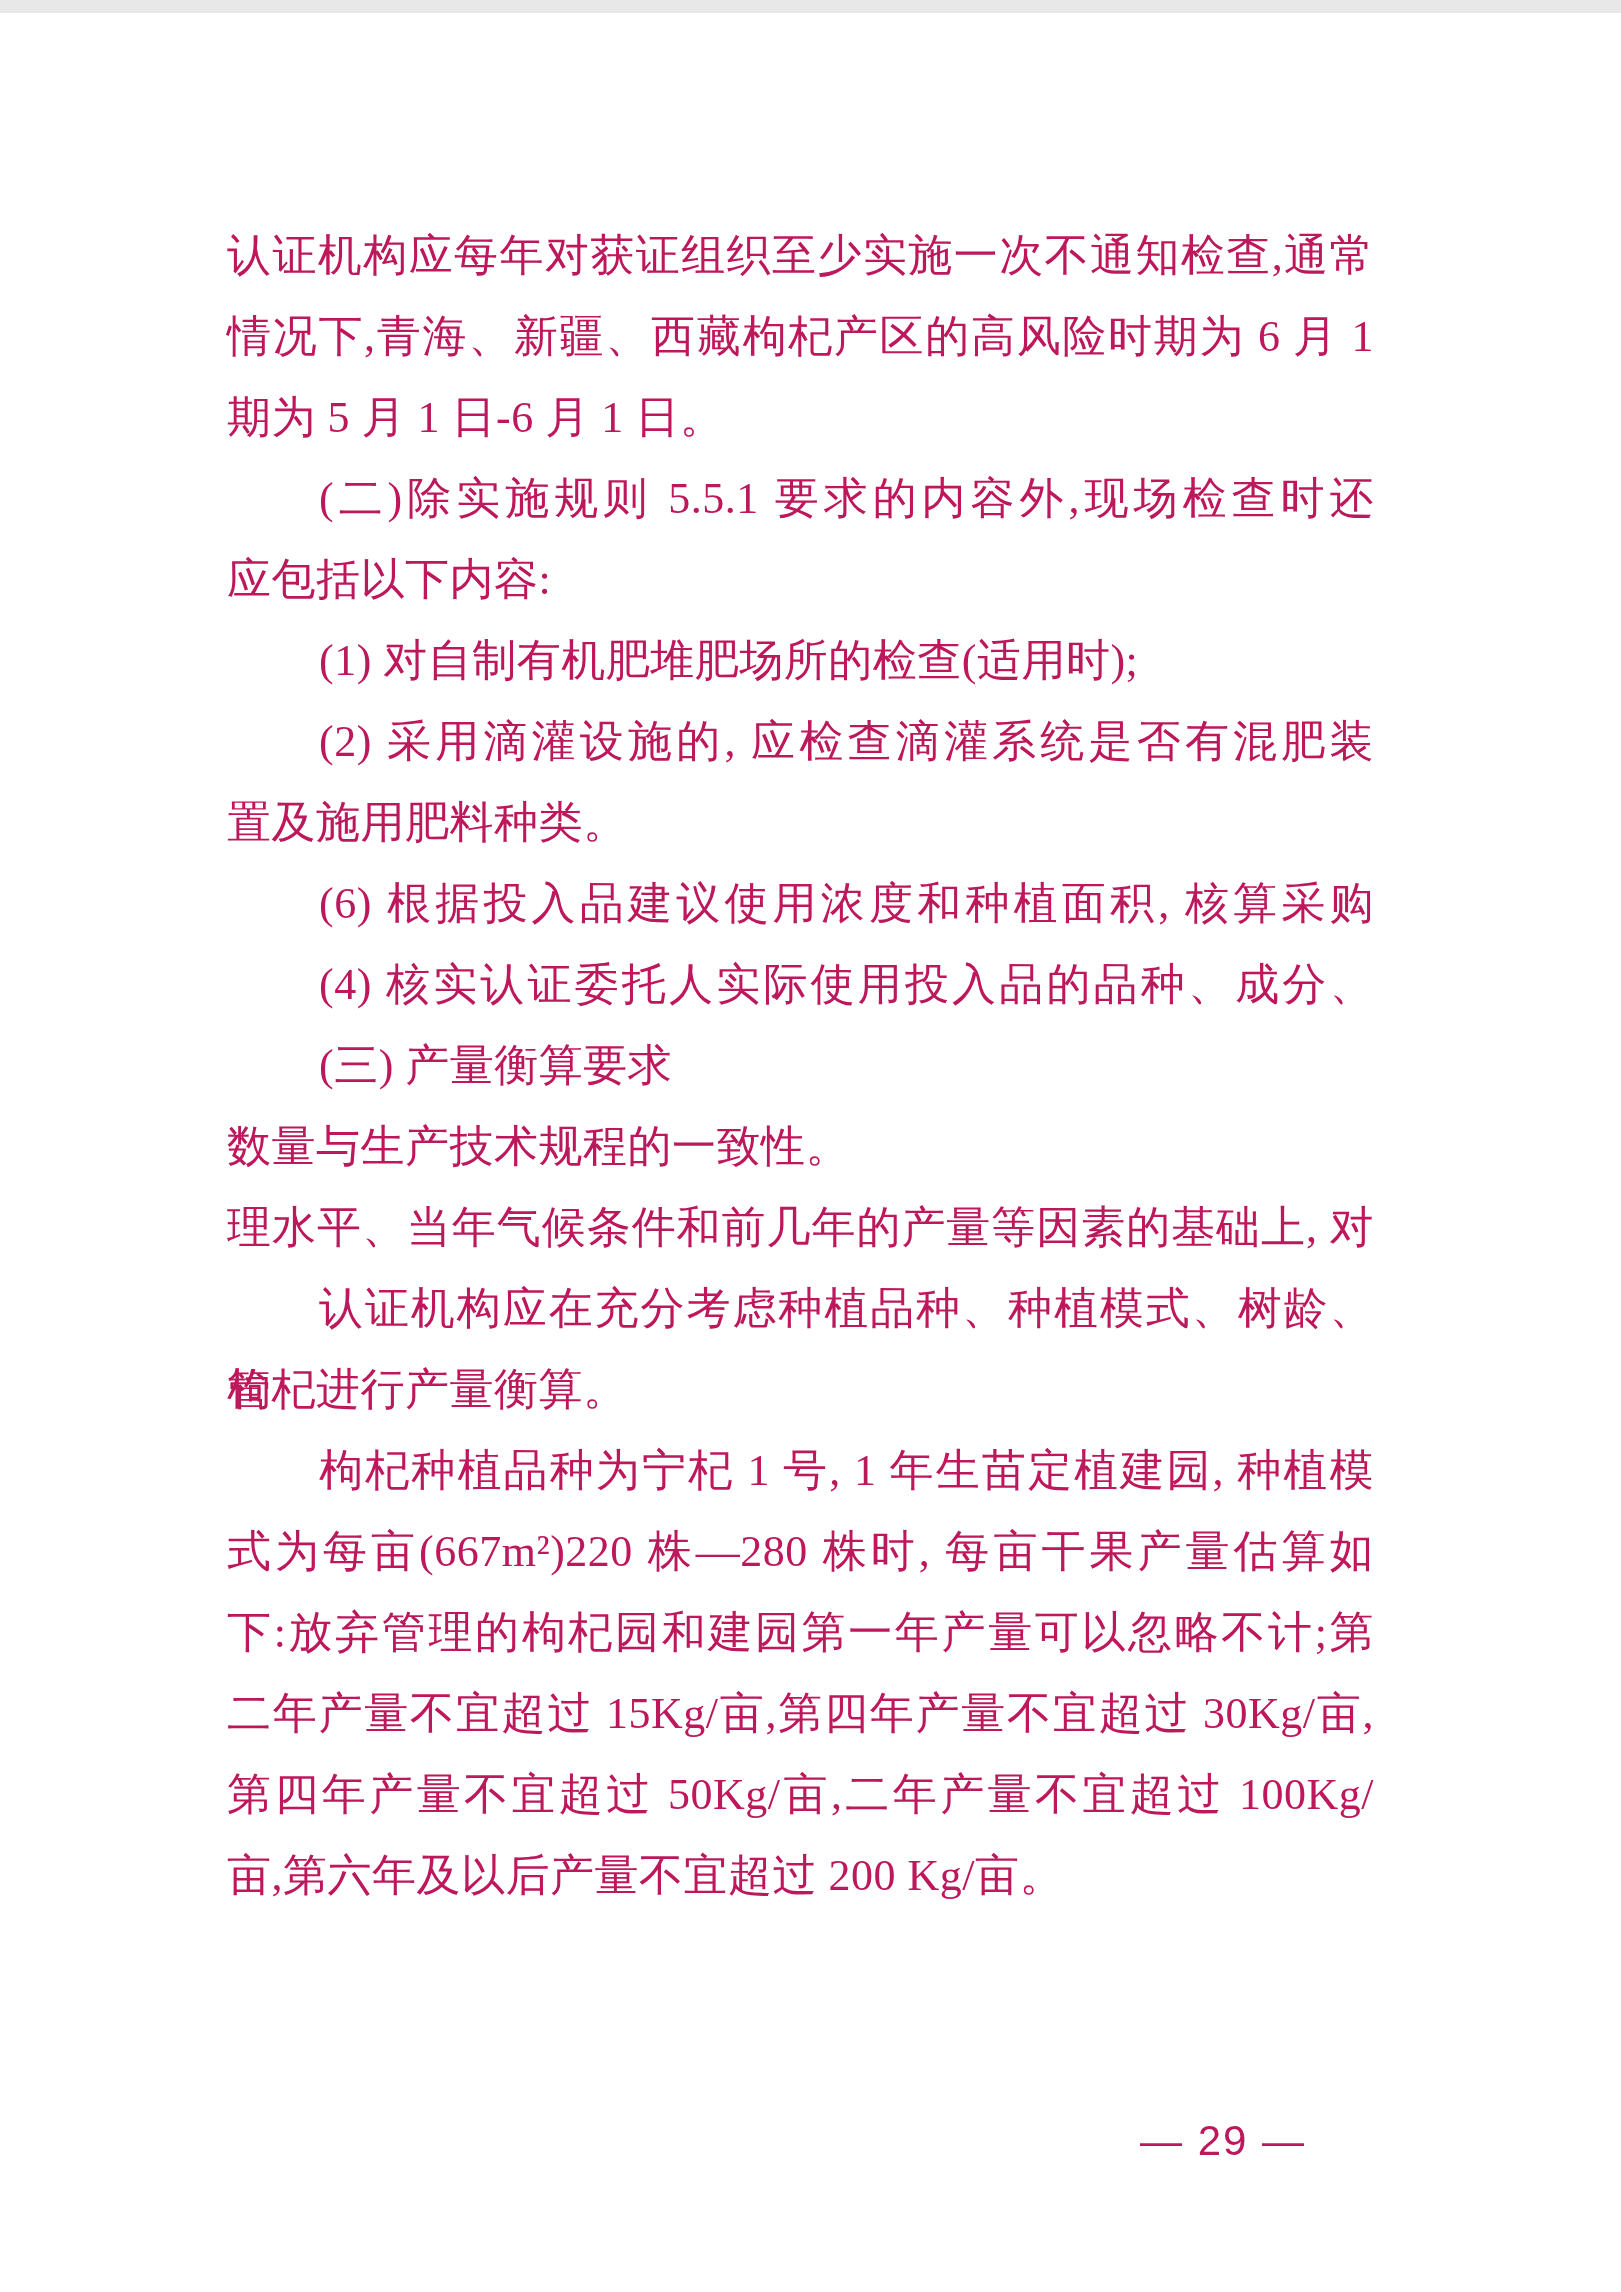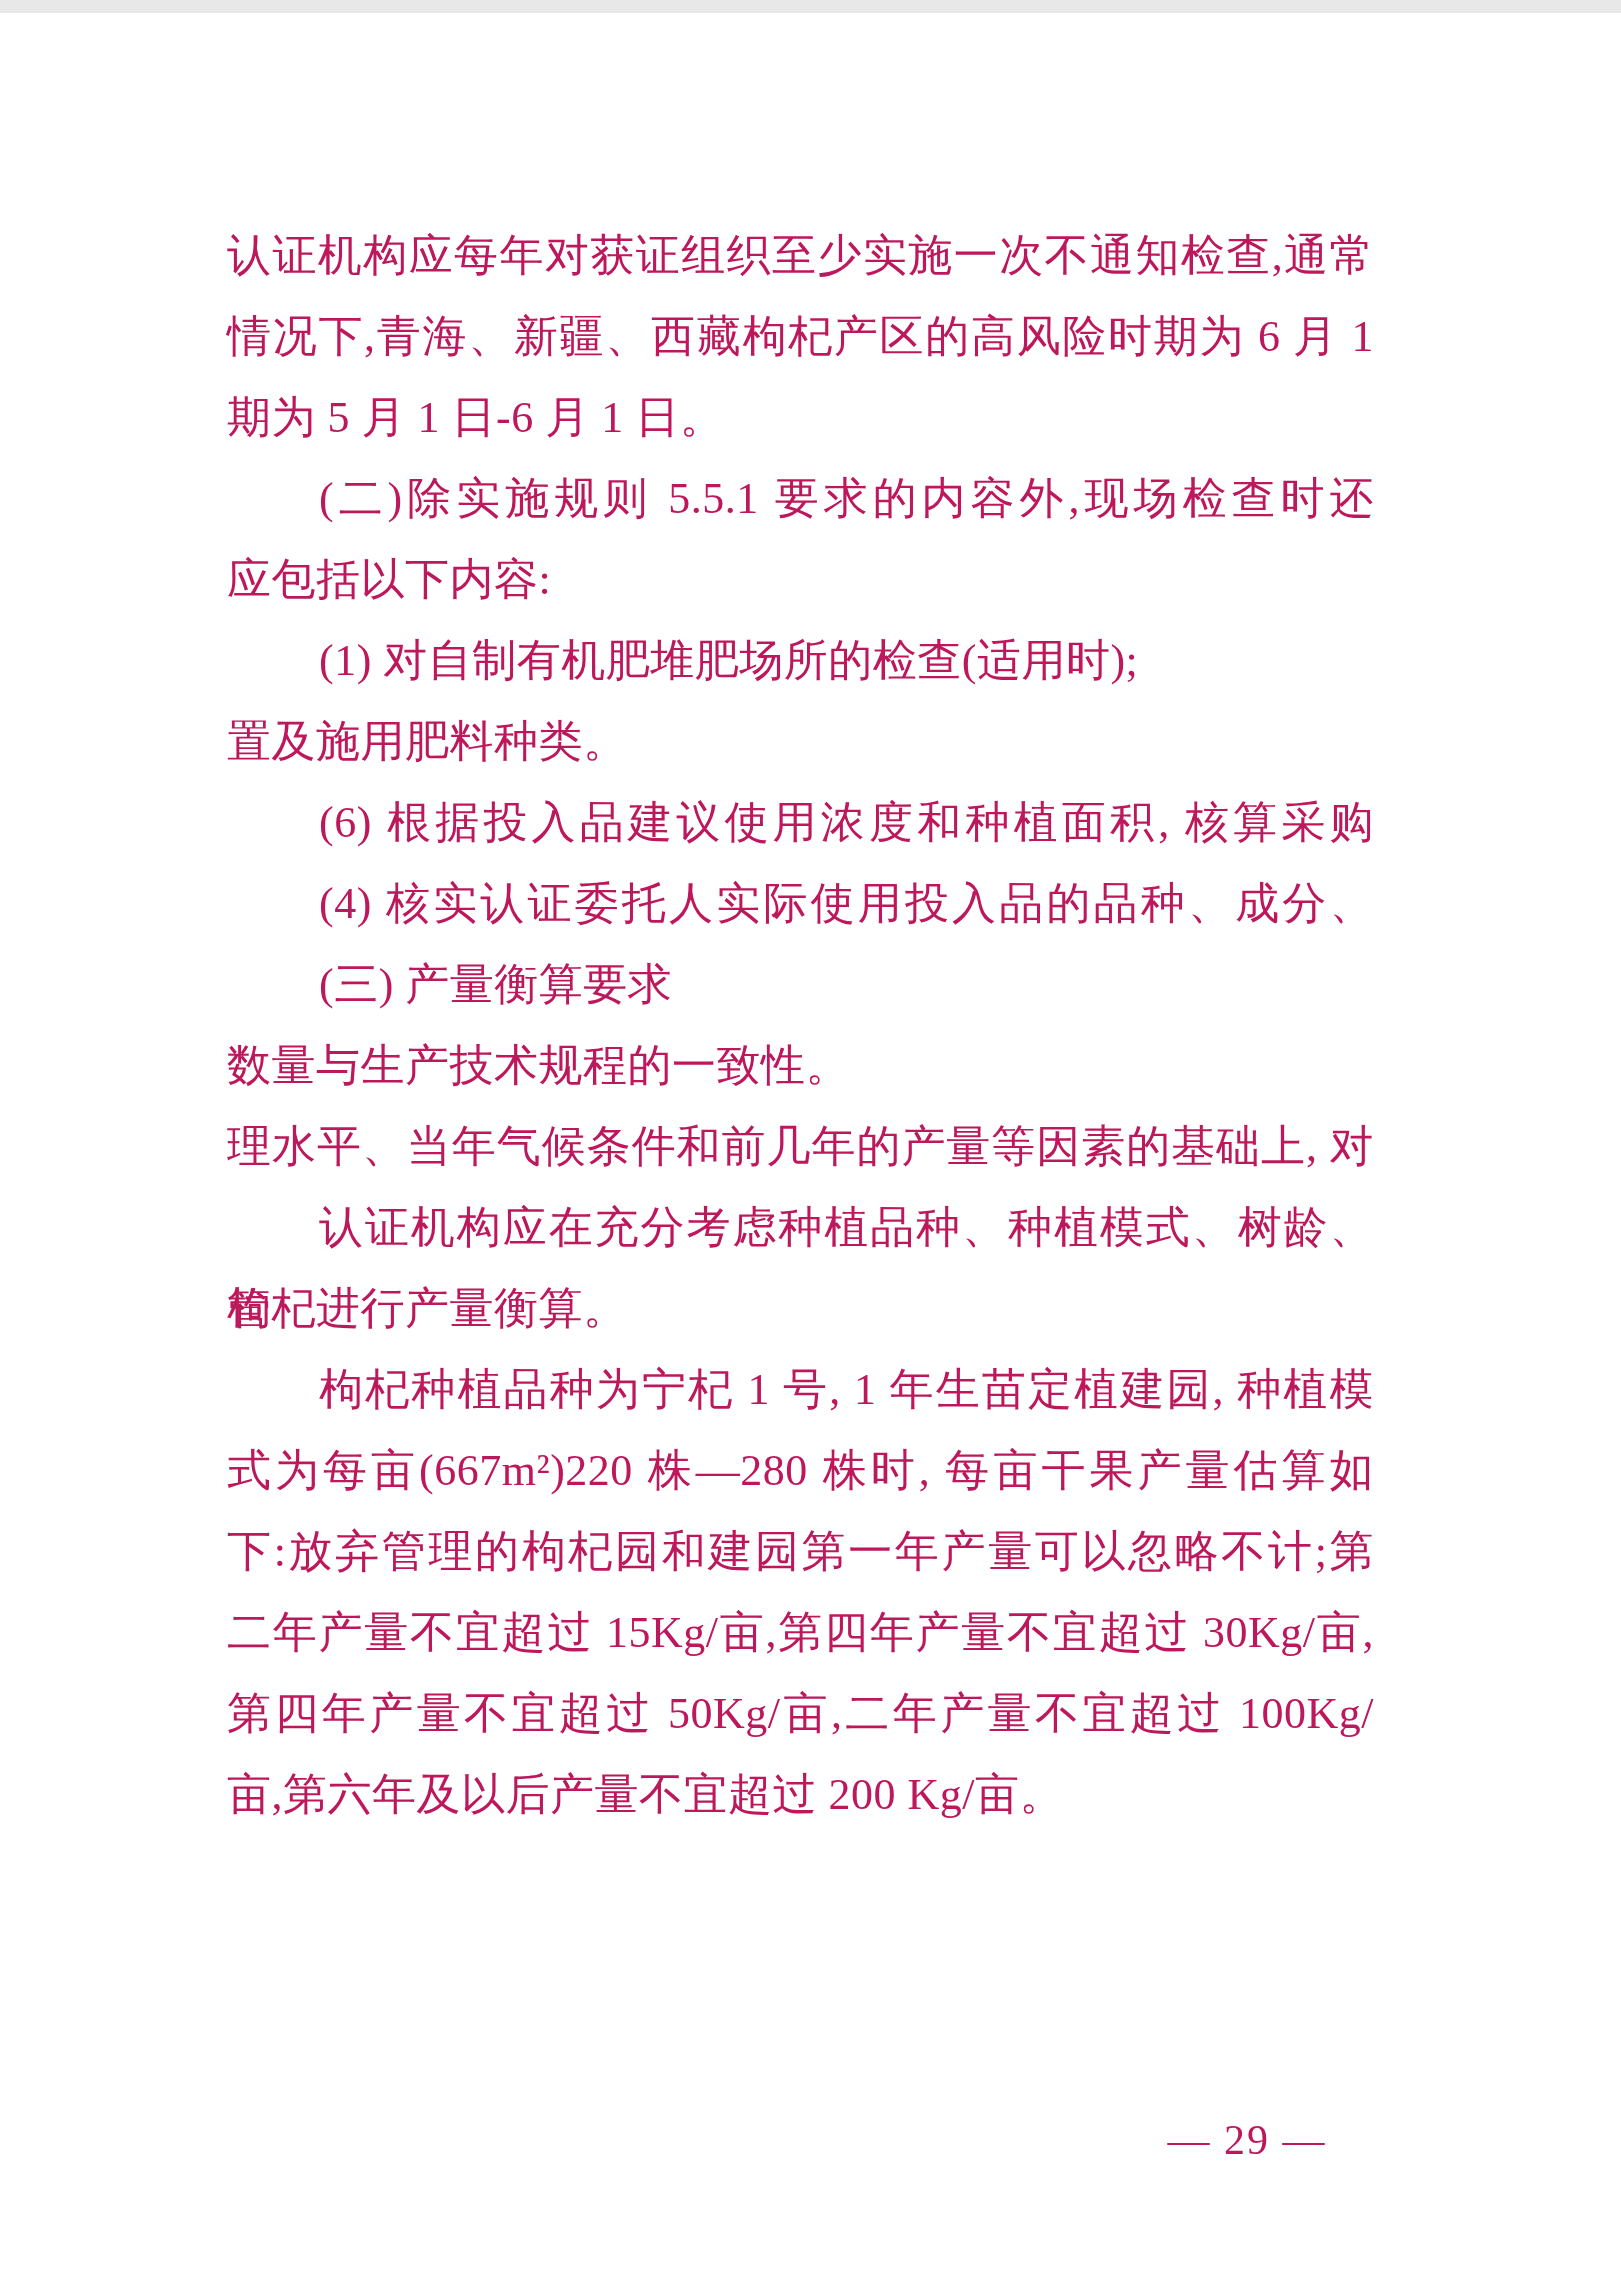--- a/index.html
+++ b/index.html
@@ -37,43 +37,44 @@
     text-align: justify;
     text-align-last: justify;
     text-justify: inter-character;
   }
   
   .line.indent {
     text-indent: 92px;
   }
   .footer {
     position: absolute;
-    left: 1100px;
+    left: 1076px;
     top: 2098px;
     width: 294px;
     height: 59px;
     text-align: center;
     font-size: 42px;
     line-height: 59px;
-    font-family: Liberation Serif, serif;
+    font-family: Liberation Sans, sans-serif;
     letter-spacing: 2px;
   }
 </style>
 </head>
 <body>
 
 <div class="page">
 
   <div class="text-block">
     <div class="line jst">认证机构应每年对获证组织至少实施一次不通知检查,通常</div>
     <div class="line jst">情况下,青海、新疆、西藏枸杞产区的高风险时期为 6 月 1</div>
     <div class="line">期为 5 月 1 日-6 月 1 日。</div>
     <div class="line jst indent">(二)除实施规则 5.5.1 要求的内容外,现场检查时还</div>
     <div class="line">应包括以下内容:</div>
     <div class="line indent">(1) 对自制有机肥堆肥场所的检查(适用时);</div>
+    <div class="line jst indent">(2) 采用滴灌设施的, 应检查滴灌系统是否有混肥装</div>
     <div class="line">置及施用肥料种类。</div>
     <div class="line jst indent">(6) 根据投入品建议使用浓度和种植面积, 核算采购</div>
     <div class="line jst indent">(4) 核实认证委托人实际使用投入品的品种、成分、</div>
     <div class="line indent">(三) 产量衡算要求</div>
     <div class="line">数量与生产技术规程的一致性。</div>
     <div class="line jst">理水平、当年气候条件和前几年的产量等因素的基础上, 对</div>
     <div class="line jst indent">认证机构应在充分考虑种植品种、种植模式、树龄、管</div>
     <div class="line">枸杞进行产量衡算。</div>
     <div class="line jst indent">枸杞种植品种为宁杞 1 号, 1 年生苗定植建园, 种植模</div>
     <div class="line jst">式为每亩(667m²)220 株—280 株时, 每亩干果产量估算如</div>

